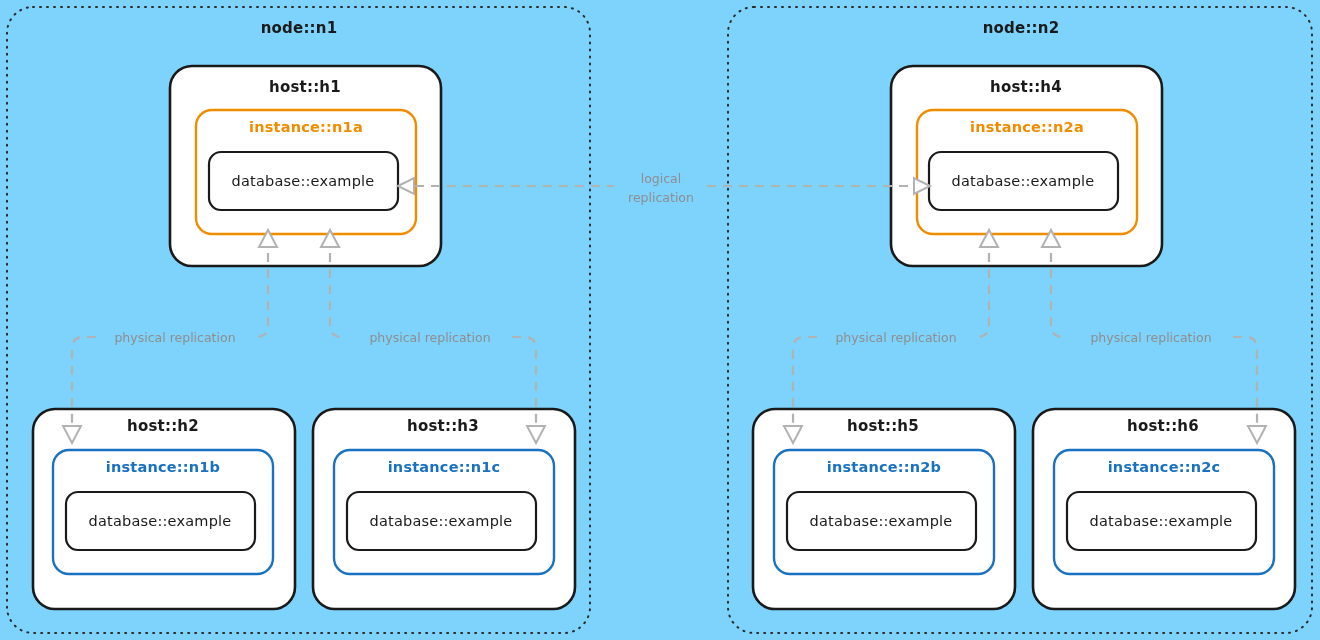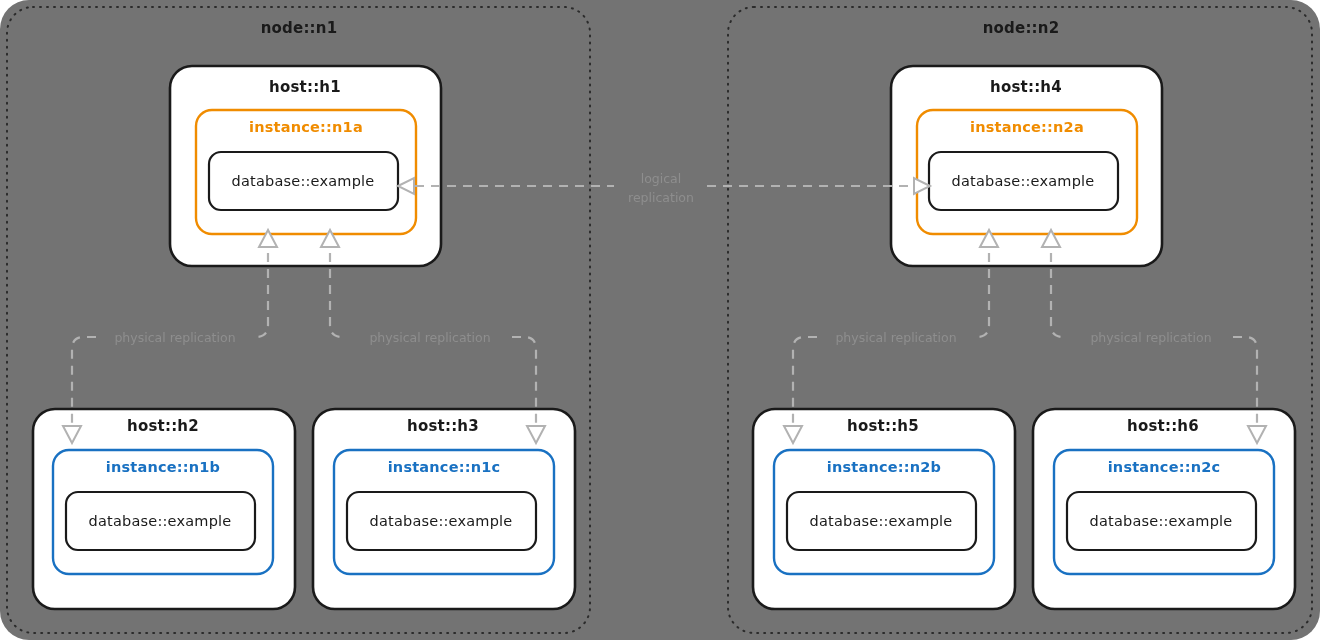--- a/index.html
+++ b/index.html
@@ -10,22 +10,21 @@
   body {
     width: 1320px;
     height: 640px;
     overflow: hidden;
     font-family: "DejaVu Sans", sans-serif;
   }
   #diagram-root {
     position: relative;
     width: 1320px;
     height: 640px;
-    background: #737373;
-    border-radius: 29px;
+    background: #7dd3fc;
   }
   svg#scene {
     display: block;
     width: 1320px;
     height: 640px;
   }
   .node-container {
     fill: none;
     stroke: #2b2b2b;
     stroke-width: 2;

